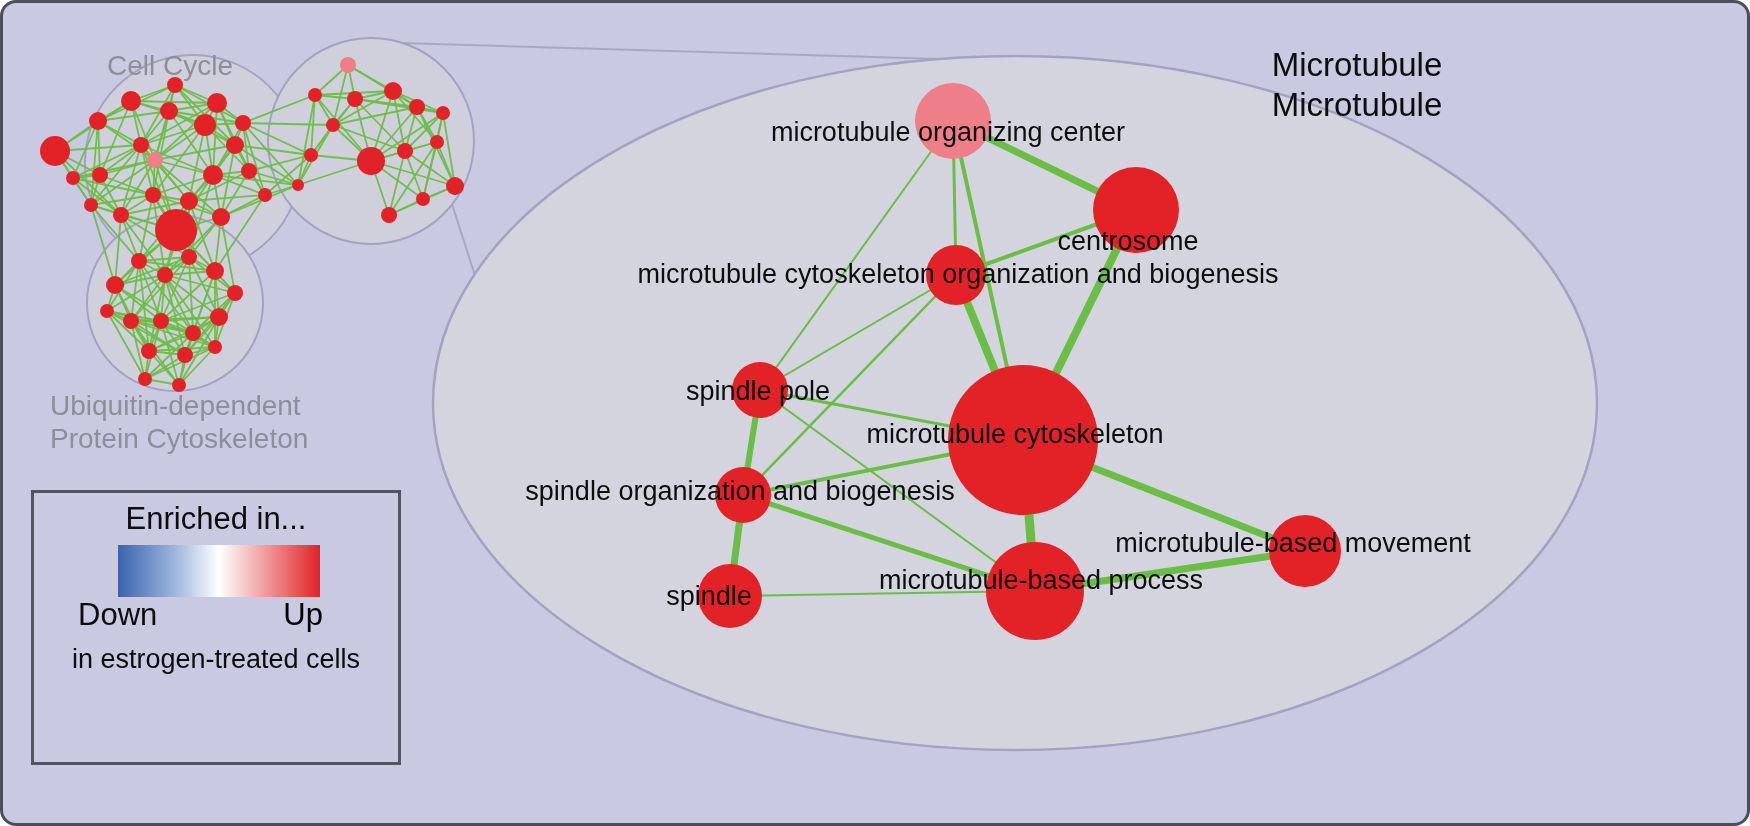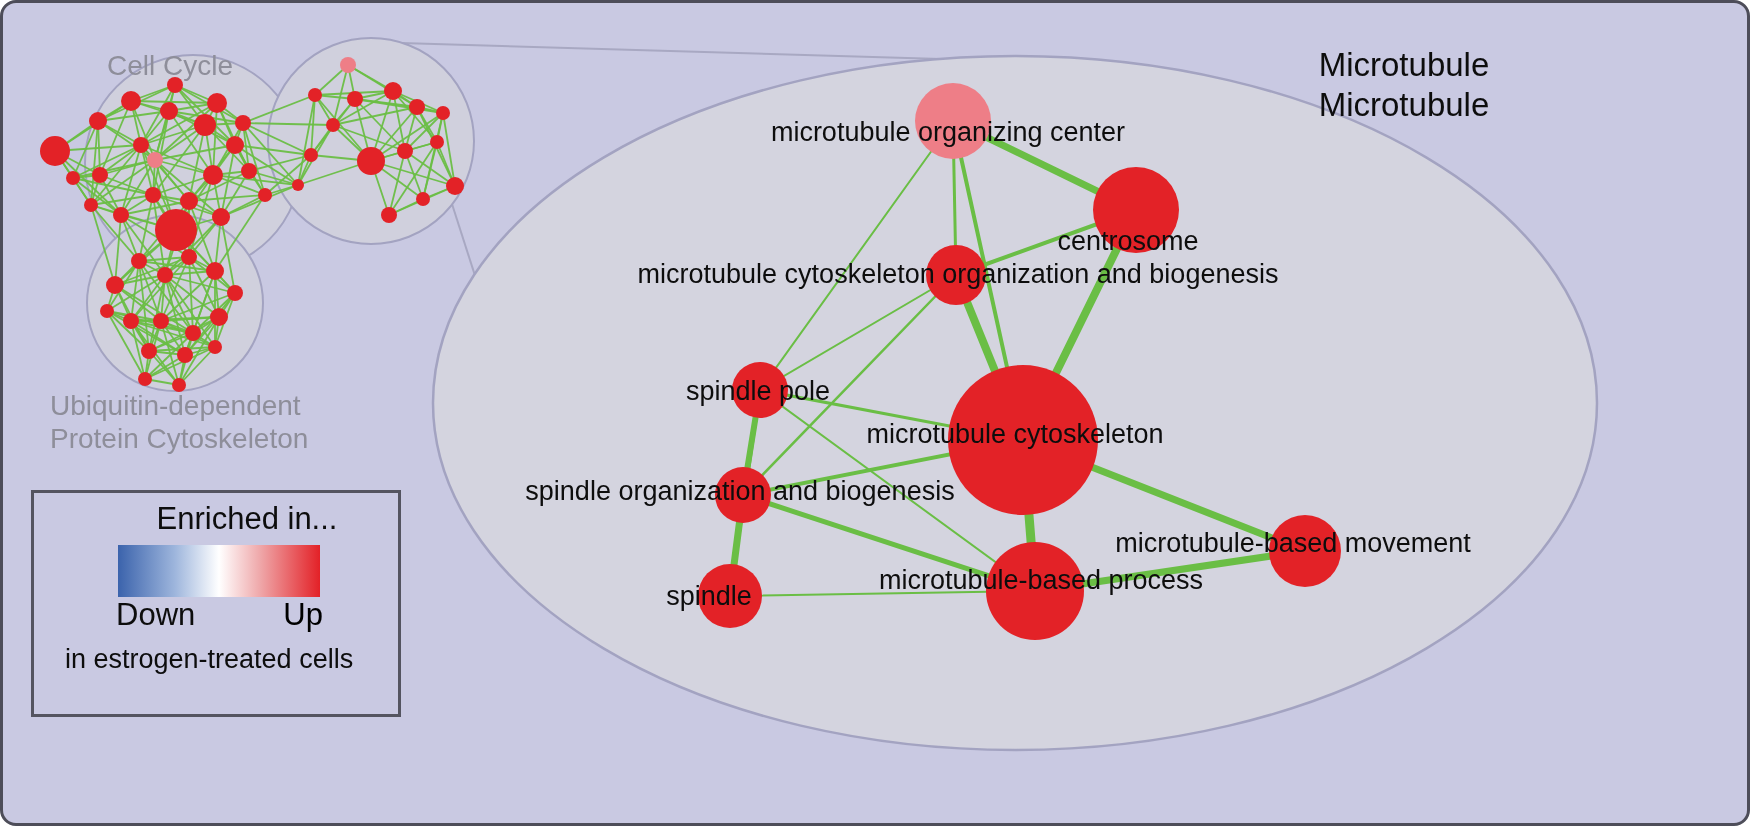--- a/index.html
+++ b/index.html
@@ -14,32 +14,32 @@
     font-family:"Liberation Sans",sans-serif;
   }
   #scene{position:absolute;left:0;top:0;}
   .node-label{
     font-family:"Liberation Sans",sans-serif;
     font-size:27px;
     fill:#0d0d0d;
   }
   .overlay-label{position:absolute;color:#0d0d0d;}
   .gray-label{color:#8e8e9a;font-size:28px;line-height:1.18;}
-  #mt-title{left:1276px;top:42px;width:250px;text-align:center;font-size:33px;line-height:1.2;color:#0d0d0d;}
+  #mt-title{left:1229px;top:42px;width:250px;text-align:center;font-size:33px;line-height:1.2;color:#0d0d0d;}
   #cc-label{left:104px;top:46px;}
   #ub-label{left:47px;top:386px;}
   .legend{
-    position:absolute;left:28px;top:487px;width:370px;height:227px;
-    box-sizing:border-box;border:3px solid #545460;padding-left:31px;
+    position:absolute;left:28px;top:487px;width:370px;height:275px;
+    box-sizing:border-box;border:3px solid #545460;
   }
   .legend-title{position:absolute;top:8px;width:100%;text-align:center;font-size:31px;color:#0d0d0d;}
   .legend-bar{position:absolute;left:84px;top:52px;width:202px;height:52px;}
-  .legend-down{position:absolute;left:44px;top:104px;font-size:31px;color:#0d0d0d;margin-left:38px;}
+  .legend-down{position:absolute;left:44px;top:104px;font-size:31px;color:#0d0d0d;}
   .legend-up{position:absolute;right:75px;top:104px;font-size:31px;color:#000000;}
-  .legend-sub{position:absolute;top:150px;width:100%;font-size:27px;line-height:1.22;color:#0d0d0d;}
+  .legend-sub{position:absolute;top:150px;width:100%;text-align:center;font-size:27px;line-height:1.22;color:#0d0d0d;}
 </style>
 </head>
 <body>
 
 <div id="stage">
 
   <svg id="scene" width="1750" height="826" viewBox="0 0 1750 826">
       <line x1="398" y1="40" x2="1075" y2="60" stroke="#a8a8c2" stroke-width="2"></line>
       <line x1="449" y1="201" x2="590" y2="640" stroke="#a8a8c2" stroke-width="2"></line>
       <ellipse cx="1012" cy="400" rx="582" ry="347" fill="#d4d4df" stroke="#a3a3c1" stroke-width="2.5"></ellipse>

